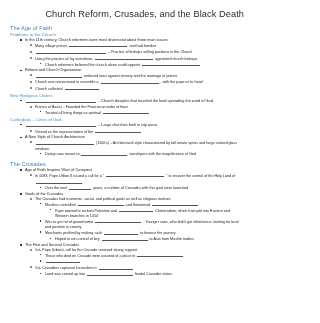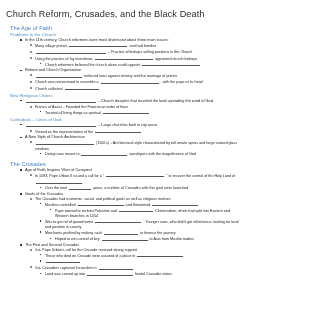--- a/index.html
+++ b/index.html
@@ -20,21 +20,21 @@
     width: 250px;
     height: 323px;
     box-sizing: border-box;
     padding: 9px 6px 0 6px;
     background: #ffffff;
     position: relative;
   }
   .doc-title {
     font-size: 9.2px;
     font-weight: 400;
-    text-align: left;
+    text-align: right;
     color: #2b2b2b;
     letter-spacing: 0.01em;
     margin: 0 0 6px 0;
     line-height: 1.1;
   }
   .h1 {
     color: #3f7fbf;
     font-size: 5.6px;
     font-weight: 400;
     margin: 3.2px 0 0.6px 4px;

